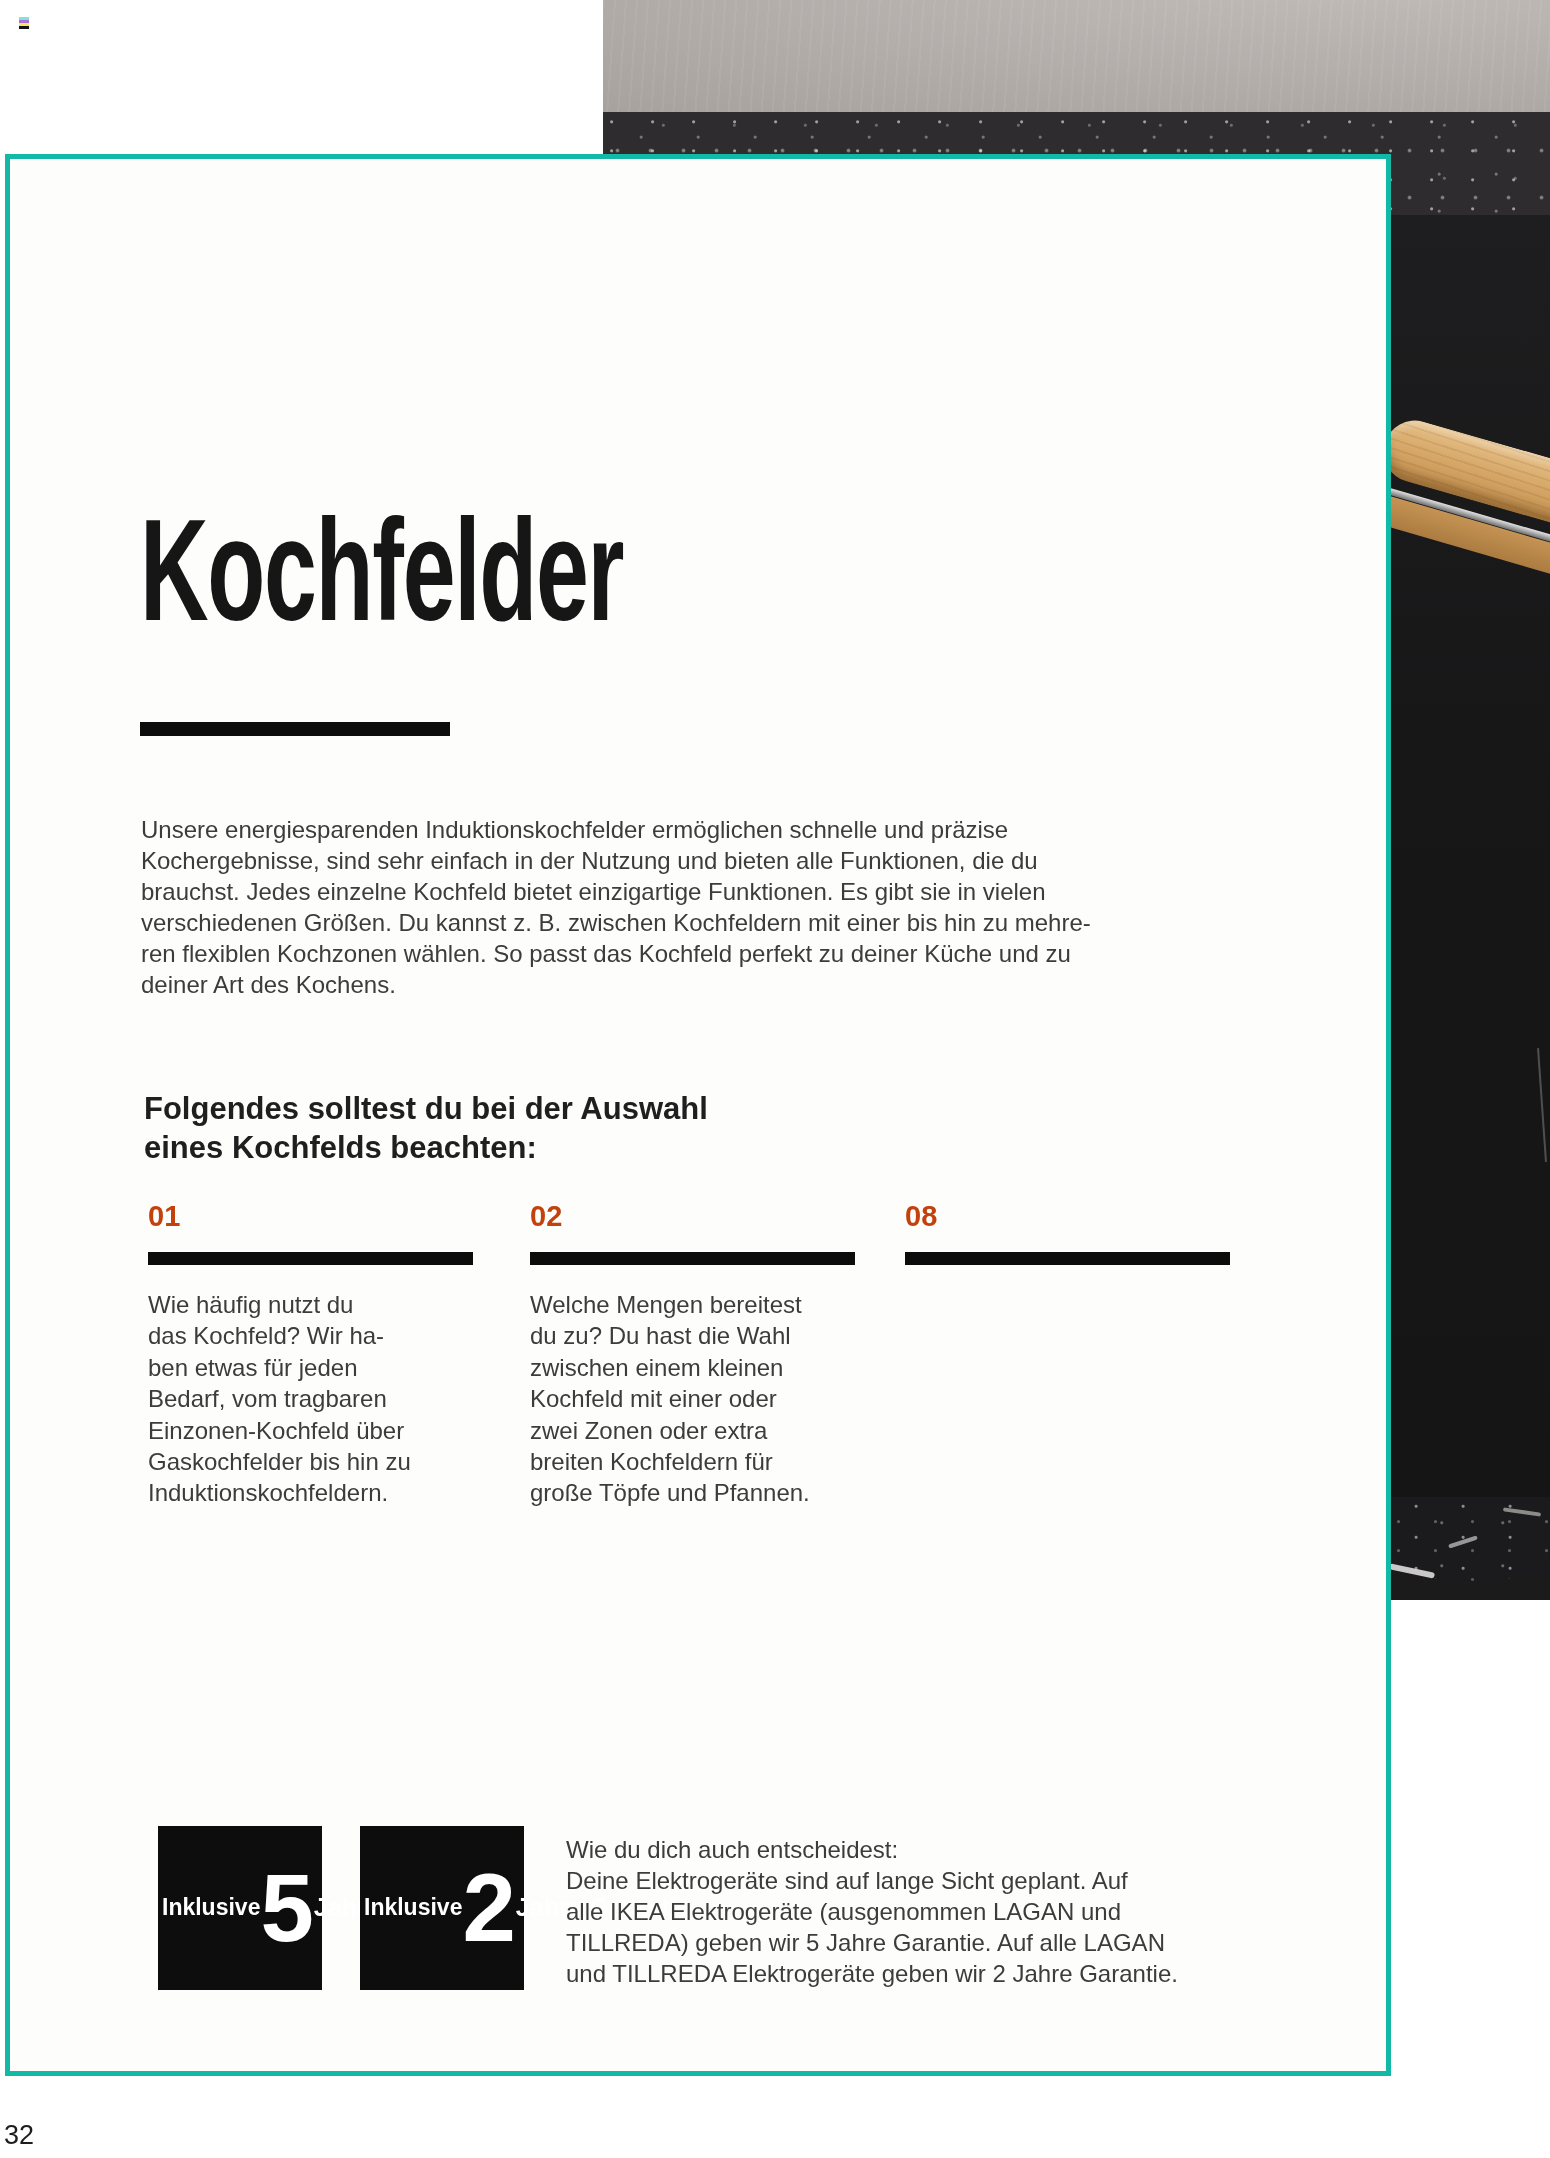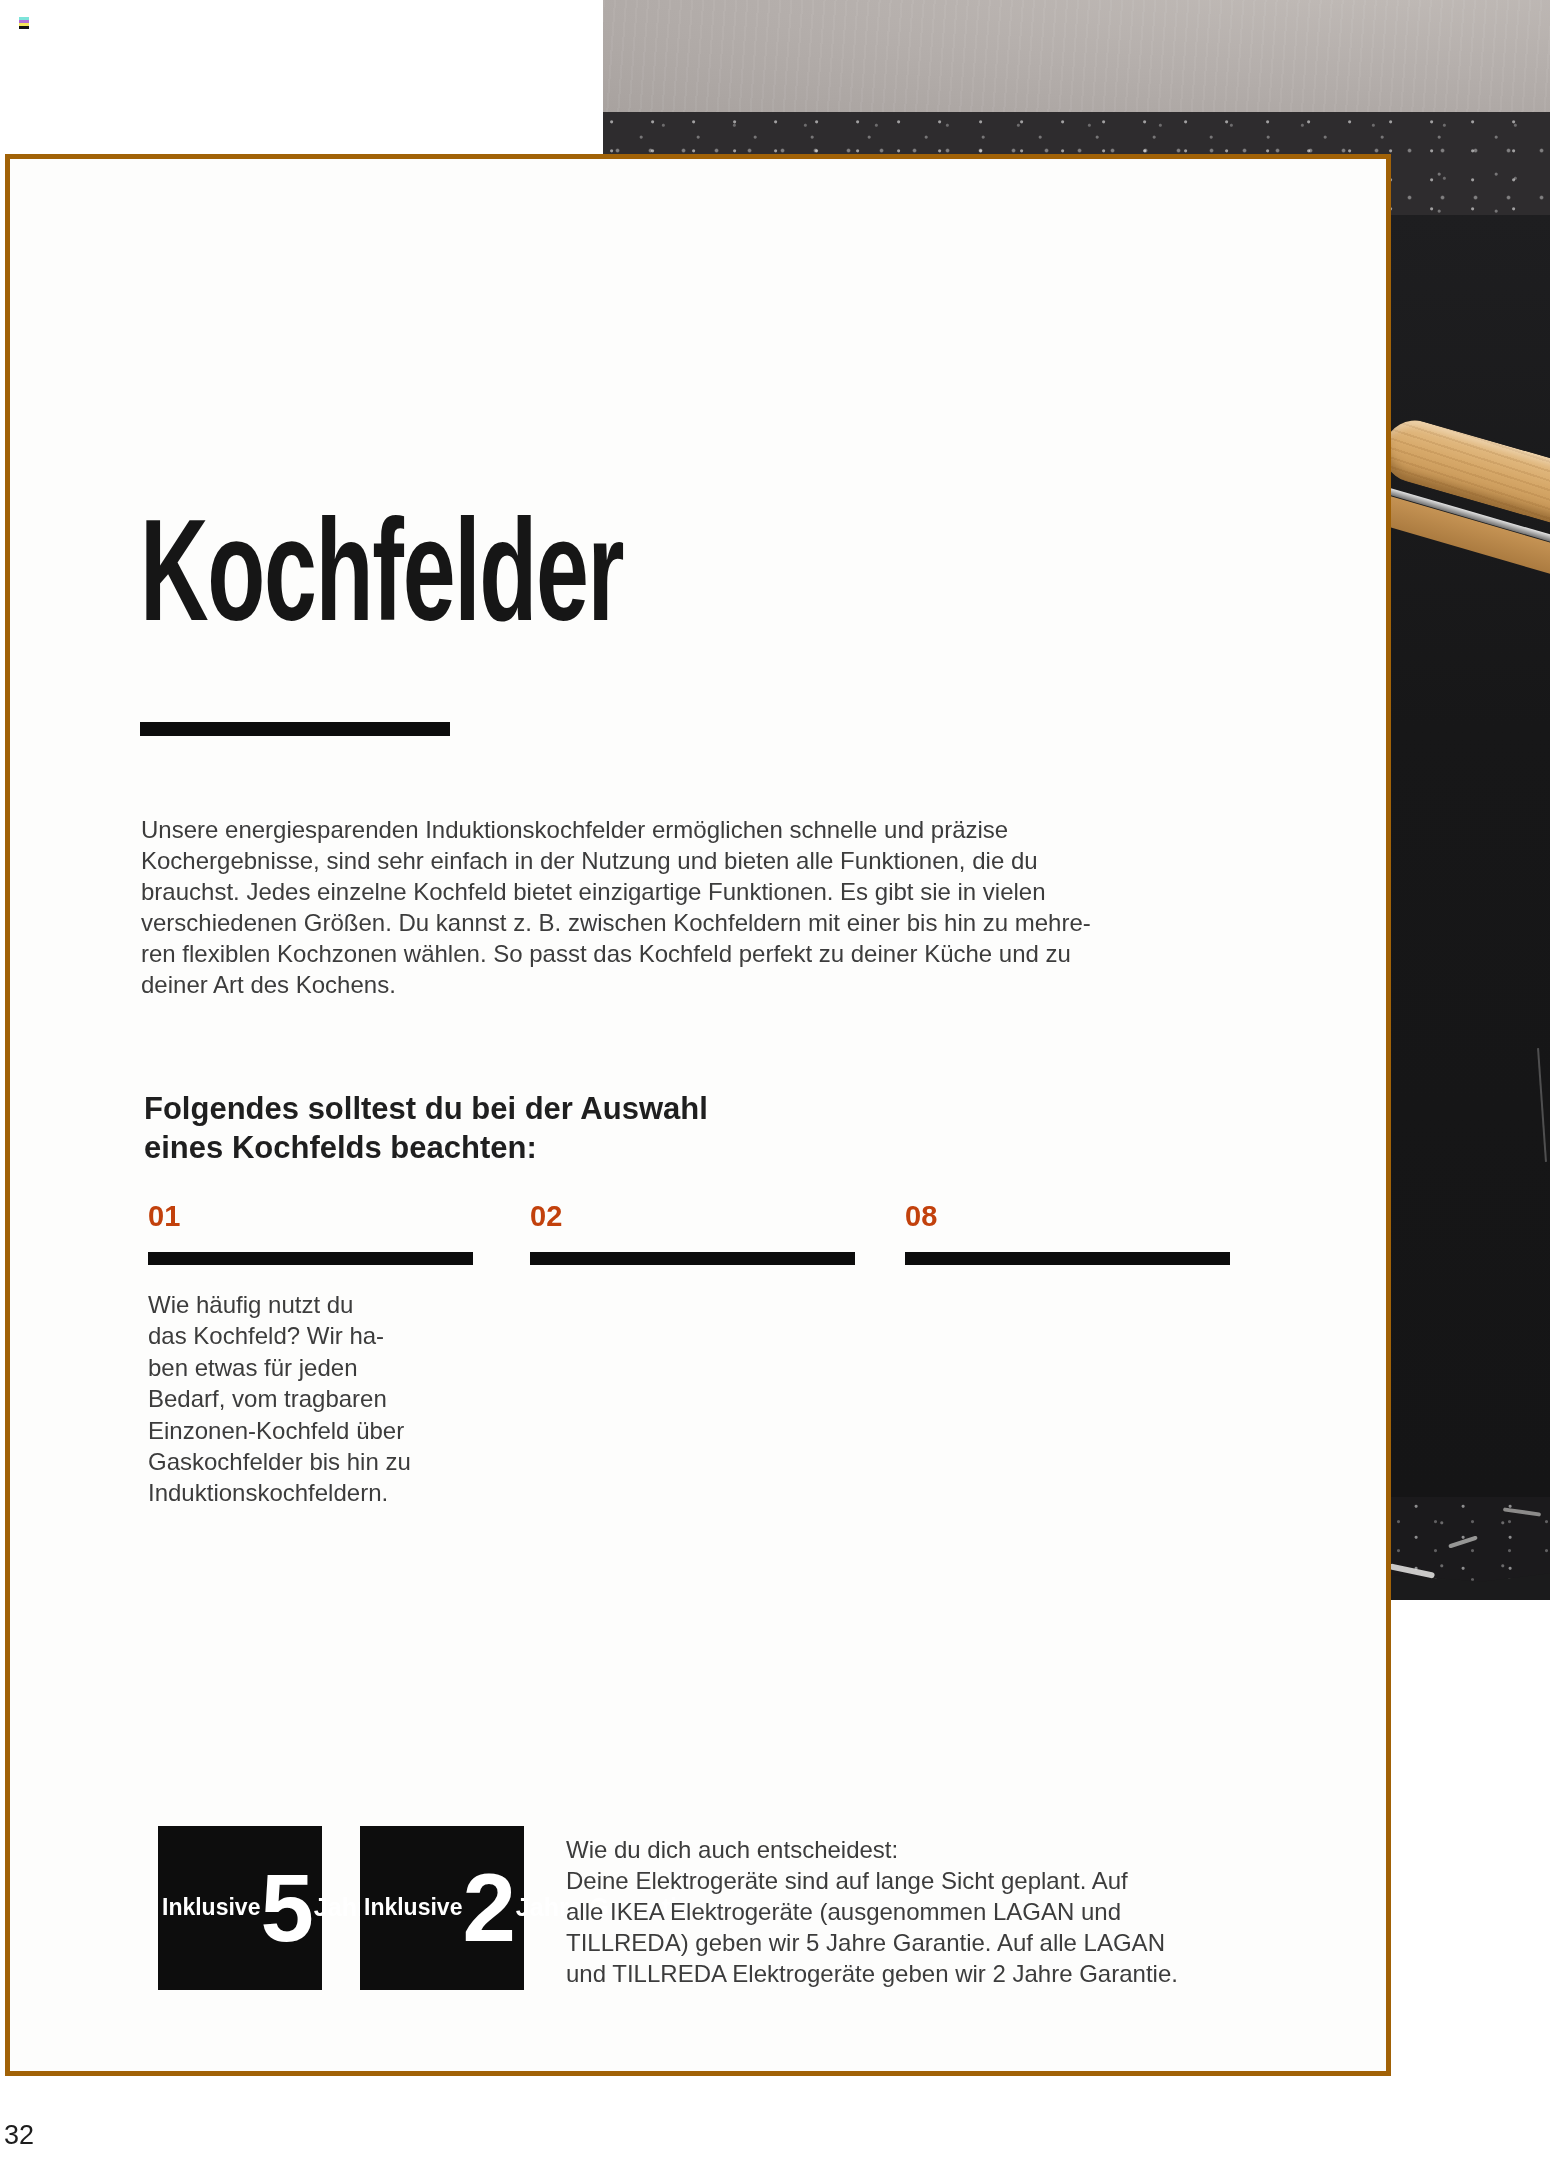--- a/index.html
+++ b/index.html
@@ -62,21 +62,21 @@
       repeating-linear-gradient(2deg, rgba(120,70,20,.12) 0 2px, rgba(0,0,0,0) 2px 9px),
       linear-gradient(180deg,#e6c089 0%, #d7a96a 45%, #c2904f 100%);
     border-radius:31px 8px 8px 31px;
     transform:rotate(16deg); transform-origin:left center;
     box-shadow: inset 0 6px 6px rgba(255,255,255,.28), inset 0 -9px 10px rgba(80,45,10,.35);
   }
 
   
   .card {
     position:absolute; left:5px; top:154px; width:1386px; height:1922px;
-    box-sizing:border-box; border:5px solid #a16207; background:#fdfdfc;
+    box-sizing:border-box; border:5px solid #14b8a6; background:#fdfdfc;
   }
   .prelines { white-space:pre-line; }
 
   .page-title {
     position:absolute; left:130px; top:340px;
     font-size:144px; font-weight:700; color:#161616; line-height:1;
     letter-spacing:-2px; transform:scaleX(.66); transform-origin:left top; white-space:nowrap;
   }
   .title-rule { position:absolute; left:130px; top:563px; width:310px; height:14px; background:#0c0c0c; }
 
@@ -165,20 +165,27 @@
 ben etwas für jeden
 Bedarf, vom tragbaren
 Einzonen-Kochfeld über
 Gaskochfelder bis hin zu
 Induktionskochfeldern.</div>
     </div>
 
     <div class="col c2">
       <div class="num">02</div>
       <div class="bar"></div>
+      <div class="txt prelines">Welche Mengen bereitest
+du zu? Du hast die Wahl
+zwischen einem kleinen
+Kochfeld mit einer oder
+zwei Zonen oder extra
+breiten Kochfeldern für
+große Töpfe und Pfannen.</div>
     </div>
 
     <div class="col c3">
       <div class="num">08</div>
       <div class="bar"></div>
     </div>
 
     <div class="badge b1">
       <div class="b-top">Inklusive</div>
       <div class="b-num">5</div>

